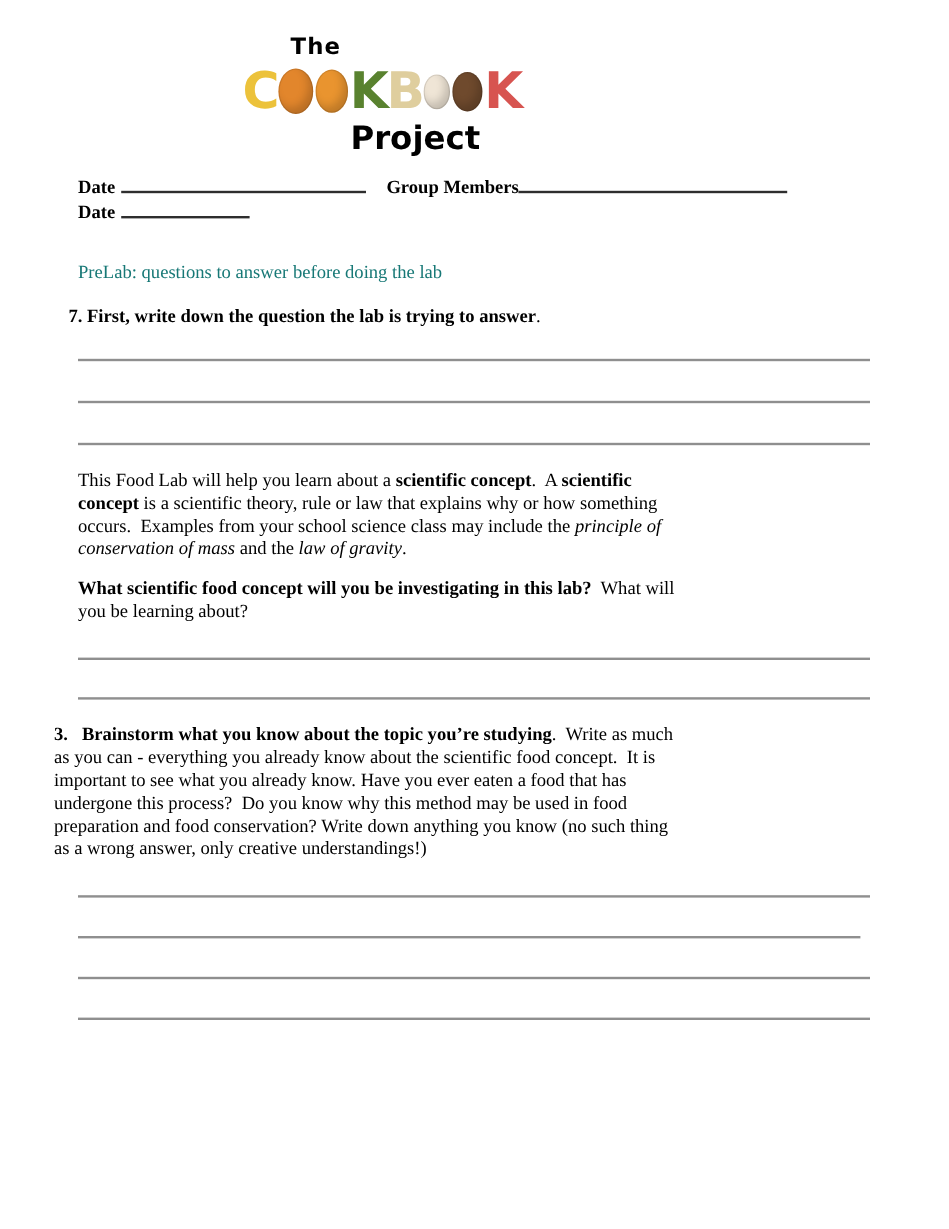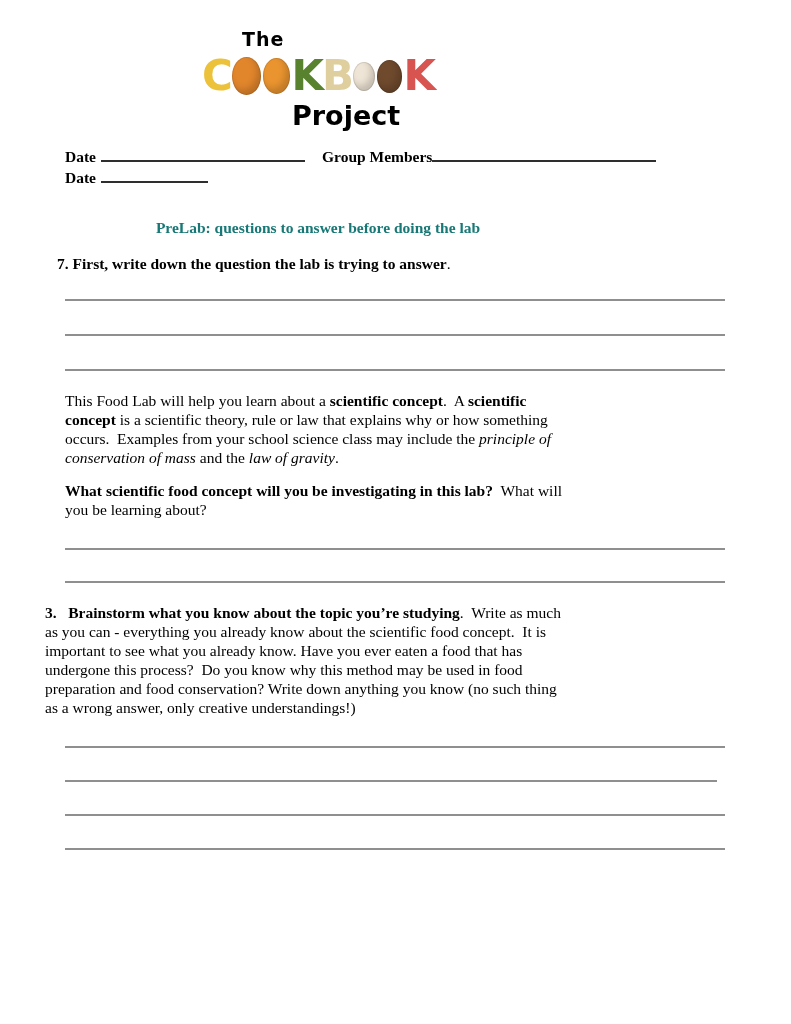--- a/index.html
+++ b/index.html
@@ -26,21 +26,21 @@
   .doc-title { text-align: center; font-size: 15.5px; margin-top: 22px; }
   .fields { margin-top: 15px; font-size: 15.5px; font-weight: bold; }
   .field-row { line-height: 21px; white-space: nowrap; }
   .blank { display: inline-block; border-bottom: 2px solid #2e2e2e; height: 13px; }
   .blank-name  { width: 204px; margin-left: 5px; }
   .group-label { margin-left: 17px; }
   .blank-group { width: 224px; }
   .blank-date  { width: 107px; margin-left: 5px; }
 
   
-  .prelab { text-align: center; font-size: 15.5px; font-weight: bold; margin: 31px 0 12px 0; }
+  .prelab { text-align: left; font-size: 15.5px; font-weight: normal; margin: 31px 0 12px 0; }
   .para { font-size: 15.5px; line-height: 19px; margin: 0; white-space: pre-wrap; }
   .q1 { margin-top: 17px; margin-left: -8px; }
   .q2-heading { margin-top: 28px; font-weight: bold; text-indent: -12px; }
   .q2-intro { margin-top: 20px; }
   .q2-question { margin-top: 14px; font-family: Liberation Serif, serif; }
   .q3 { margin-top: 20px; margin-left: -20px; }
 
   
   .rule { height: 35px; border-bottom: 2px solid #8f8f8f; width: 660px; }
   .rules-1 .rule:first-child { height: 28px; }

